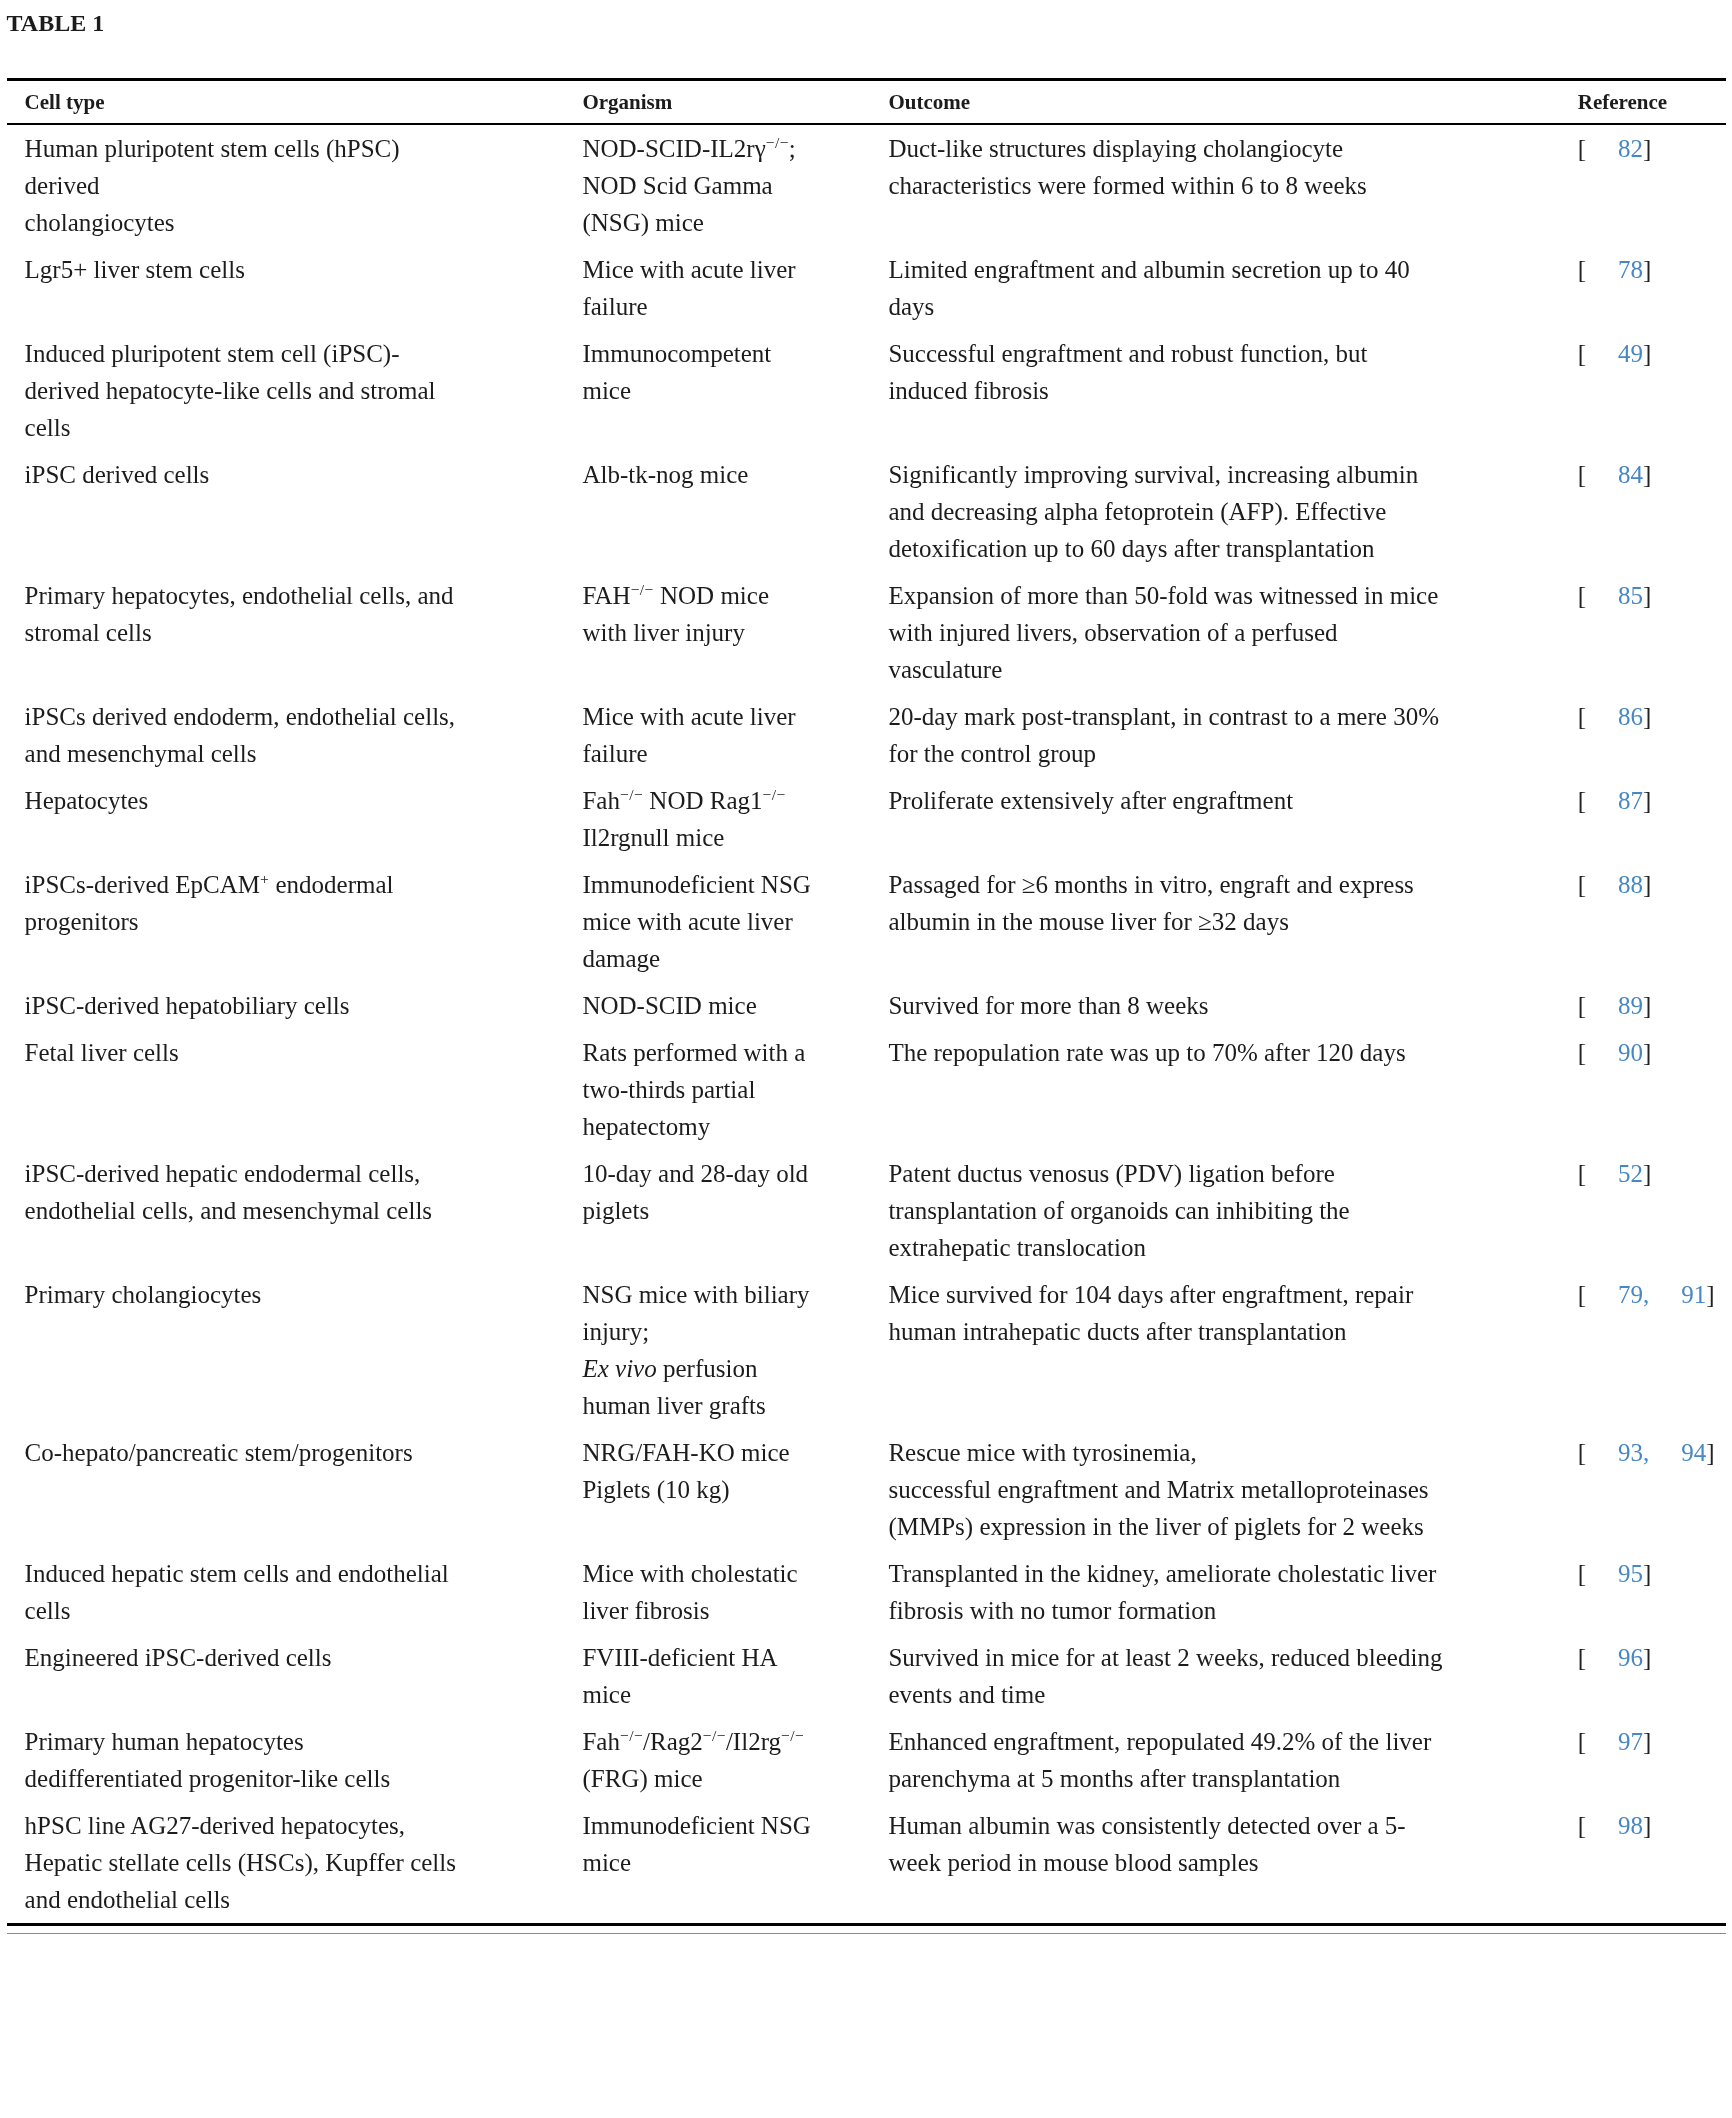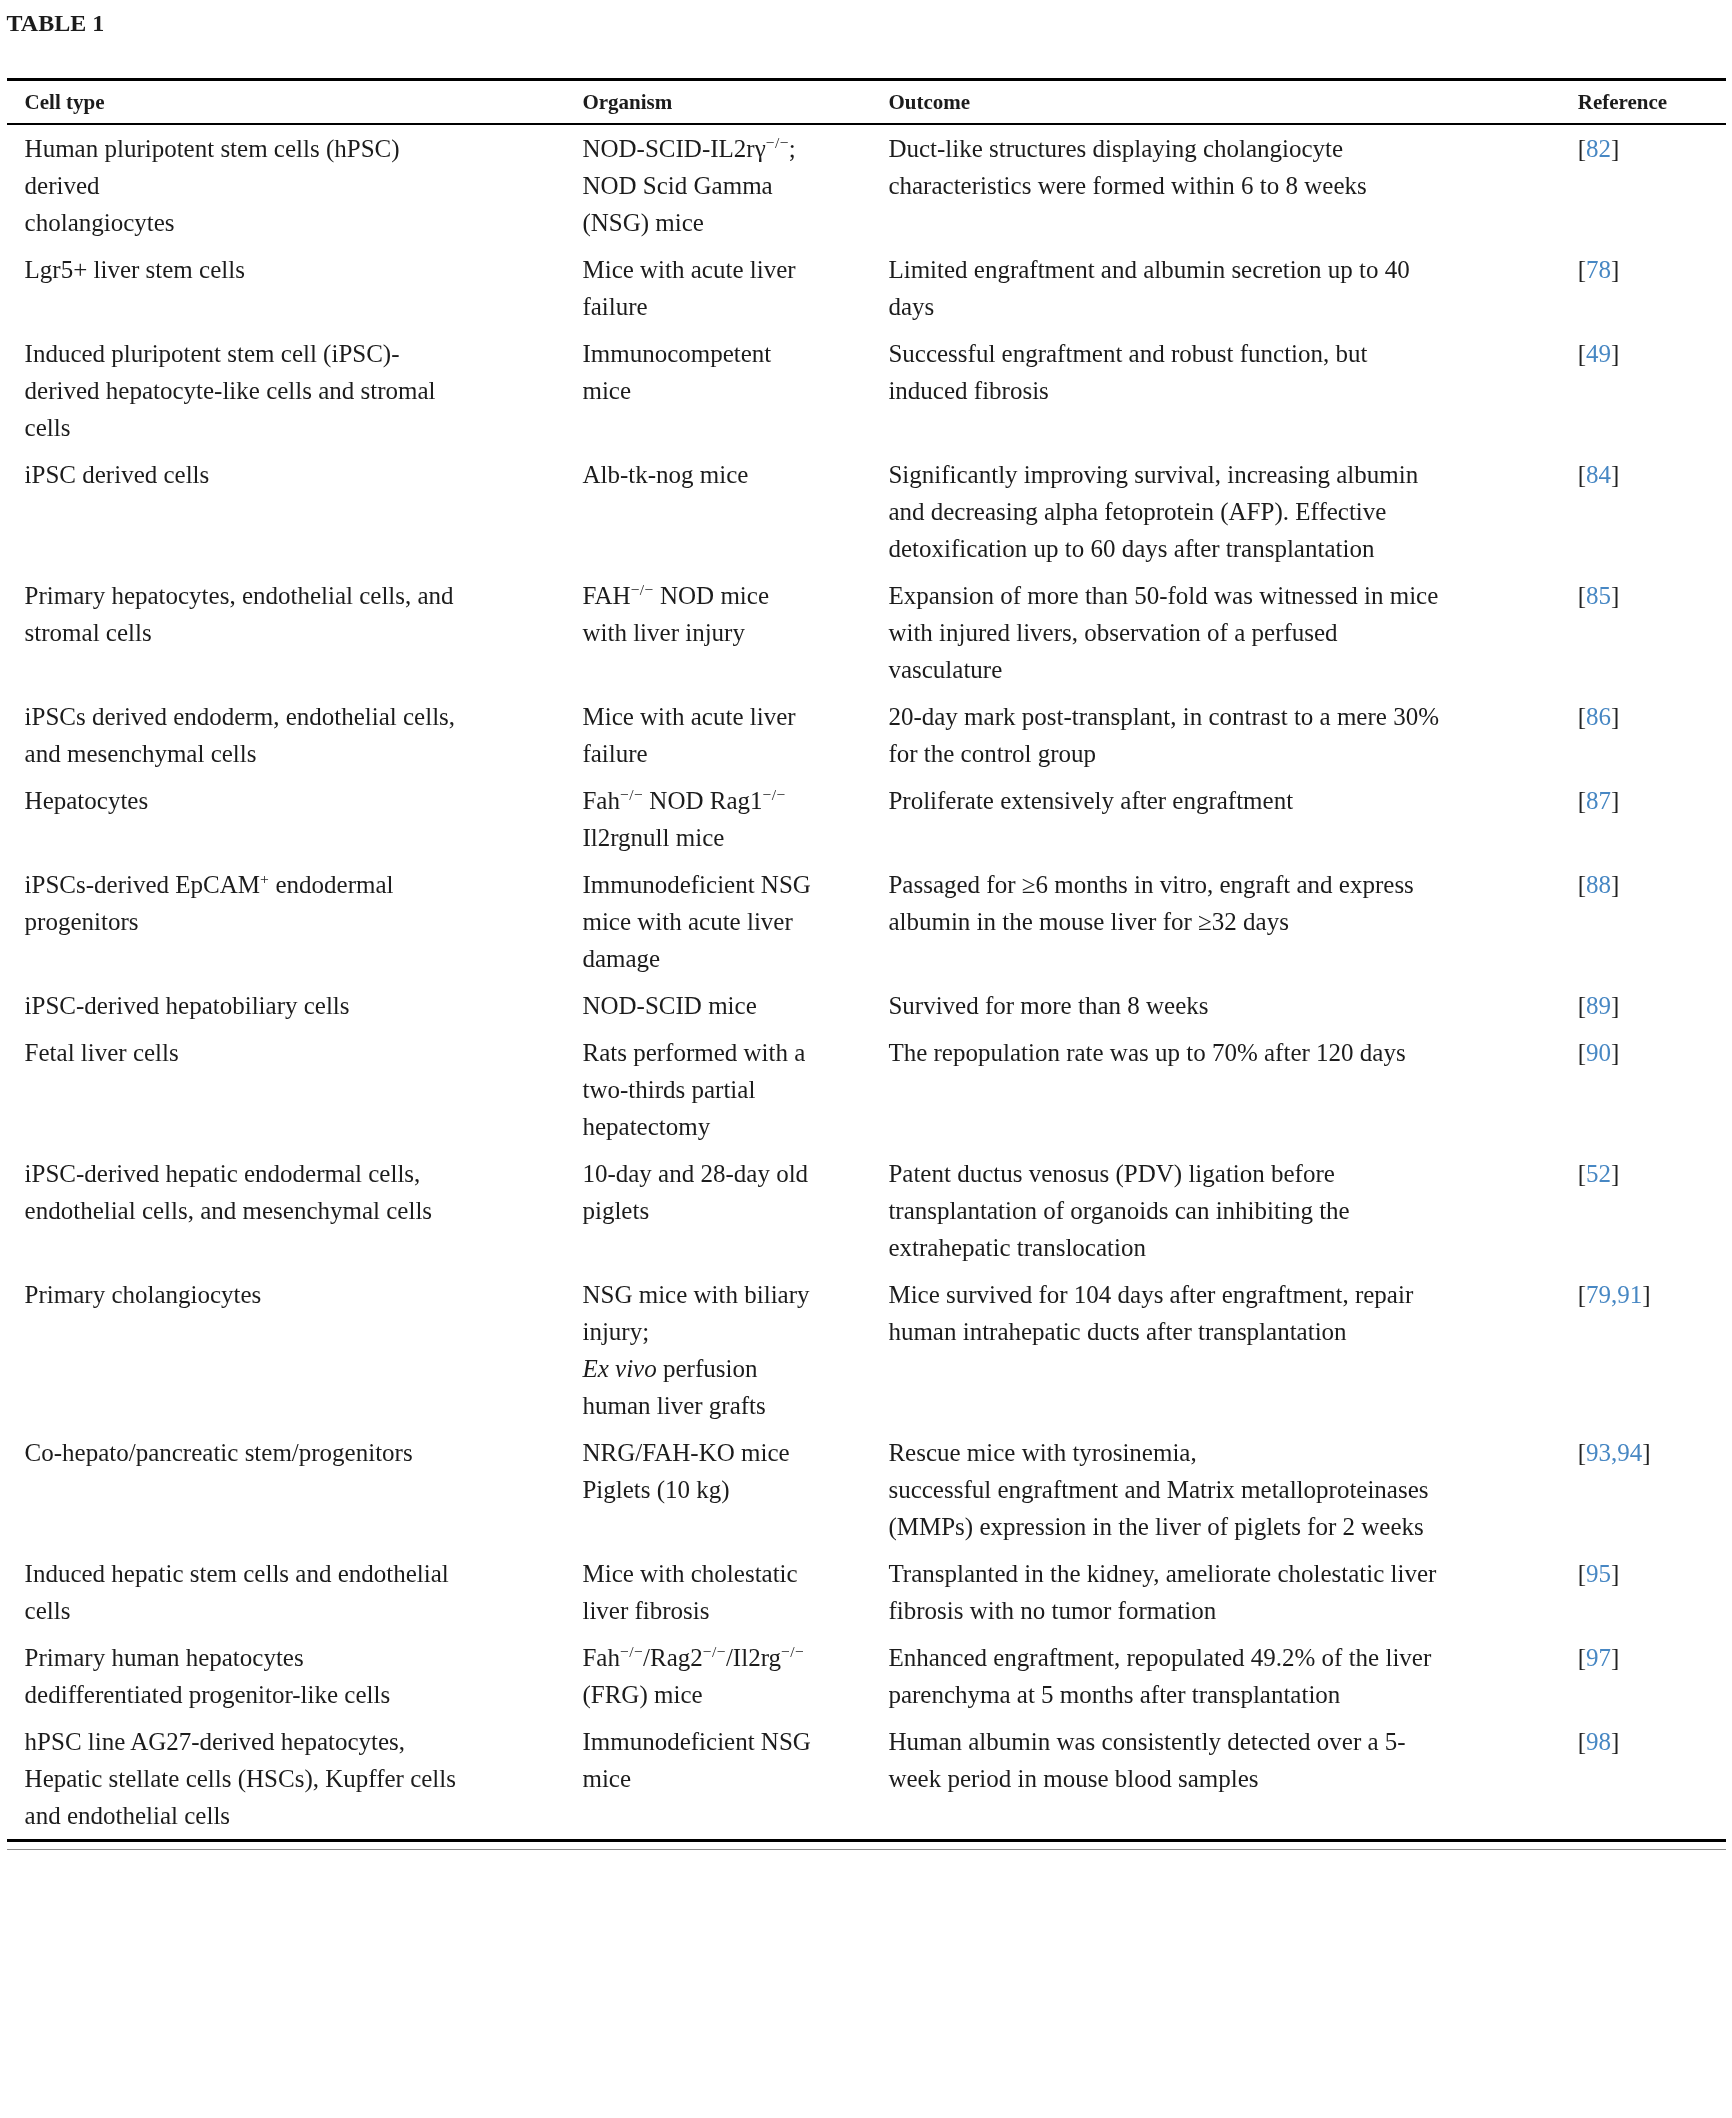--- a/index.html
+++ b/index.html
@@ -68,20 +68,21 @@
   .ref-cell {
     white-space: nowrap;
   }
   .ref-bracket {
     color: #222222;
   }
   .ref-link {
     color: var(--ref-color, #4787c3);
     text-decoration: none;
     cursor: pointer;
+    margin-left: 32px;
   }
   .ref-comma {
     color: var(--ref-color, #4787c3);
   }
   .bottom-rule-primary {
     height: 0;
     border-top: 3.3px solid #000000;
   }
   .bottom-rule-secondary {
     height: 0;
@@ -189,20 +190,26 @@
           <td>Rescue mice with tyrosinemia,<br>successful engraftment and Matrix metalloproteinases<br>(MMPs) expression in the liver of piglets for 2 weeks</td>
           <td class="ref-cell"><span class="ref-bracket">[</span><a class="ref-link">93</a><span class="ref-comma">,</span><a class="ref-link">94</a><span class="ref-bracket">]</span></td>
         </tr>
         <tr>
           <td>Induced hepatic stem cells and endothelial<br>cells</td>
           <td>Mice with cholestatic<br>liver fibrosis</td>
           <td>Transplanted in the kidney, ameliorate cholestatic liver<br>fibrosis with no tumor formation</td>
           <td class="ref-cell"><span class="ref-bracket">[</span><a class="ref-link">95</a><span class="ref-bracket">]</span></td>
         </tr>
         <tr>
+          <td>Engineered iPSC-derived cells</td>
+          <td>FVIII-deficient HA<br>mice</td>
+          <td>Survived in mice for at least 2 weeks, reduced bleeding<br>events and time</td>
+          <td class="ref-cell"><span class="ref-bracket">[</span><a class="ref-link">96</a><span class="ref-bracket">]</span></td>
+        </tr>
+        <tr>
           <td>Primary human hepatocytes<br>dedifferentiated progenitor-like cells</td>
           <td>Fah<sup>−/−</sup>/Rag2<sup>−/−</sup>/Il2rg<sup>−/−</sup><br>(FRG) mice</td>
           <td>Enhanced engraftment, repopulated 49.2% of the liver<br>parenchyma at 5 months after transplantation</td>
           <td class="ref-cell"><span class="ref-bracket">[</span><a class="ref-link">97</a><span class="ref-bracket">]</span></td>
         </tr>
         <tr>
           <td>hPSC line AG27-derived hepatocytes,<br>Hepatic stellate cells (HSCs), Kupffer cells<br>and endothelial cells</td>
           <td>Immunodeficient NSG<br>mice</td>
           <td>Human albumin was consistently detected over a 5-<br>week period in mouse blood samples</td>
           <td class="ref-cell"><span class="ref-bracket">[</span><a class="ref-link">98</a><span class="ref-bracket">]</span></td>

